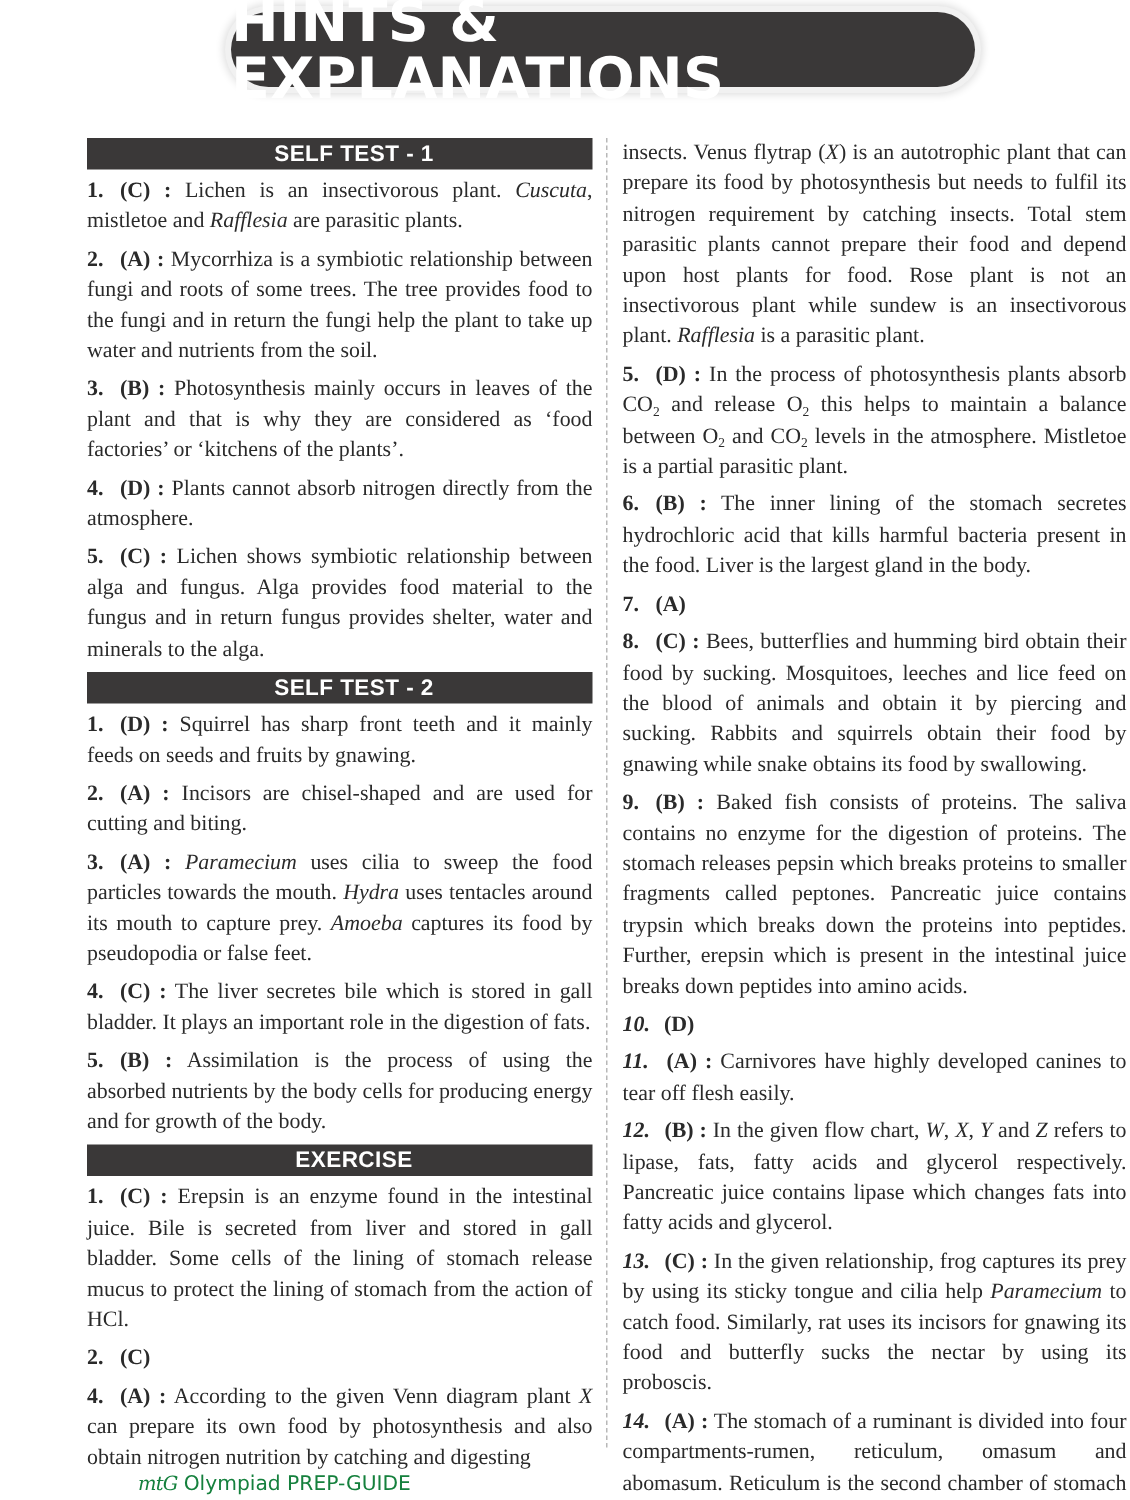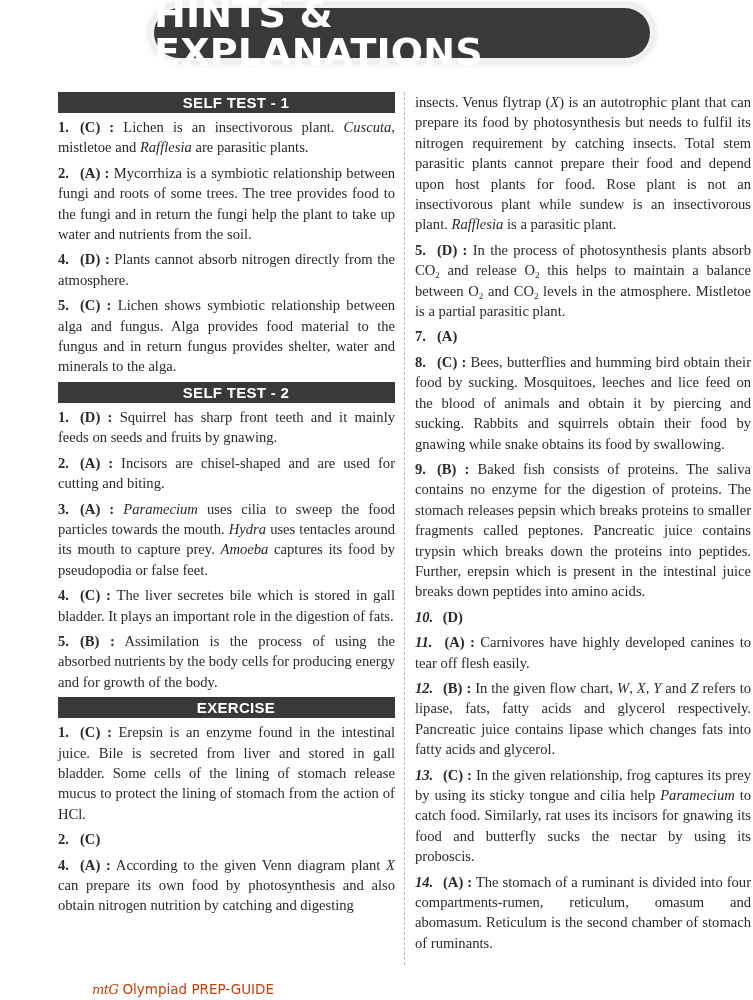--- a/index.html
+++ b/index.html
@@ -14,21 +14,21 @@
   .section-bar { background: #3a3838; color: #ffffff; font-family: "Liberation Sans", "DejaVu Sans", sans-serif; font-weight: bold; font-size: 15px; height: 21px; line-height: 21px; text-align: center; margin-bottom: 4px; letter-spacing: 0.3px; padding-left: 19px; }
   .item { text-align: justify; margin-bottom: 5px; }
   .item .num { font-weight: bold; display: inline-block; min-width: 22px; }
   .item .ans { font-weight: bold; }
   .item .num.wide { min-width: 24px; font-style: italic; }
   i { font-style: italic; }
   sub { font-size: 9px; vertical-align: -3px; line-height: 0; }
   .footer { position: absolute; left: 0; top: 978px; height: 22px; width: 400px; }
   .page-tab { position: absolute; left: 0; top: 0; width: 84px; height: 21px; background: #3a3838; border-radius: 0 4px 4px 0; margin-top: 28px; }
   .page-num { position: absolute; right: 8px; top: 0; color: #fff; font-family: "DejaVu Sans", sans-serif; font-weight: bold; font-size: 16px; line-height: 21px; }
-  .footer-brand { position: absolute; left: 92px; top: 1px; font-family: "DejaVu Sans", "Liberation Sans", sans-serif; font-size: 13.5px; line-height: 20px; color: #c2410c; white-space: nowrap; }
+  .footer-brand { position: absolute; left: 92px; top: 1px; font-family: "DejaVu Sans", "Liberation Sans", sans-serif; font-size: 13.5px; line-height: 20px; color: #15803d; white-space: nowrap; }
   .footer-brand .logo { font-family: "DejaVu Serif", serif; font-style: italic; font-size: 13px; margin-right: 4px; letter-spacing: -0.5px; }
 </style>
 </head>
 <body>
 
 <div class="title-wrap">
   <div class="title-pill">
     <span class="title-text">HINTS &amp; EXPLANATIONS</span>
   </div>
 </div>
@@ -37,20 +37,23 @@
 
 <div class="col col-left">
 
   <div class="section-bar">SELF TEST - 1</div>
 
   <div class="item">
     <span class="num">1.</span><span class="ans">(C) :</span><span> Lichen is an insectivorous plant. </span><i>Cuscuta</i><span>, mistletoe and </span><i>Rafflesia</i><span> are parasitic plants.</span>
   </div>
   <div class="item">
     <span class="num">2.</span><span class="ans">(A) :</span><span> Mycorrhiza is a symbiotic relationship between fungi and roots of some trees. The tree provides food to the fungi and in return the fungi help the plant to take up water and nutrients from the soil.</span>
+  </div>
+  <div class="item">
+    <span class="num">3.</span><span class="ans">(B) :</span><span> Photosynthesis mainly occurs in leaves of the plant and that is why they are considered as ‘food factories’ or ‘kitchens of the plants’.</span>
   </div>
   <div class="item">
     <span class="num">4.</span><span class="ans">(D) :</span><span> Plants cannot absorb nitrogen directly from the atmosphere.</span>
   </div>
   <div class="item">
     <span class="num">5.</span><span class="ans">(C) :</span><span> Lichen shows symbiotic relationship between alga and fungus. Alga provides food material to the fungus and in return fungus provides shelter, water and minerals to the alga.</span>
   </div>
 
   <div class="section-bar">SELF TEST - 2</div>
 
@@ -85,20 +88,23 @@
 
 <div class="col col-right">
 
   <div class="item">
     <span>insects. Venus flytrap (</span><i>X</i><span>) is an autotrophic plant that can prepare its food by photosynthesis but needs to fulfil its nitrogen requirement by catching insects. Total stem parasitic plants cannot prepare their food and depend upon host plants for food. Rose plant is not an insectivorous plant while sundew is an insectivorous plant. </span><i>Rafflesia</i><span> is a parasitic plant.</span>
   </div>
   <div class="item">
     <span class="num">5.</span><span class="ans">(D) :</span><span> In the process of photosynthesis plants absorb CO</span><sub>2</sub><span> and release O</span><sub>2</sub><span> this helps to maintain a balance between O</span><sub>2</sub><span> and CO</span><sub>2</sub><span> levels in the atmosphere. Mistletoe is a partial parasitic plant.</span>
   </div>
   <div class="item">
+    <span class="num">6.</span><span class="ans">(B) :</span><span> The inner lining of the stomach secretes hydrochloric acid that kills harmful bacteria present in the food. Liver is the largest gland in the body.</span>
+  </div>
+  <div class="item">
     <span class="num">7.</span><span class="ans">(A)</span>
   </div>
   <div class="item">
     <span class="num">8.</span><span class="ans">(C) :</span><span> Bees, butterflies and humming bird obtain their food by sucking. Mosquitoes, leeches and lice feed on the blood of animals and obtain it by piercing and sucking. Rabbits and squirrels obtain their food by gnawing while snake obtains its food by swallowing.</span>
   </div>
   <div class="item">
     <span class="num">9.</span><span class="ans">(B) :</span><span> Baked fish consists of proteins. The saliva contains no enzyme for the digestion of proteins. The stomach releases pepsin which breaks proteins to smaller fragments called peptones. Pancreatic juice contains trypsin which breaks down the proteins into peptides. Further, erepsin which is present in the intestinal juice breaks down peptides into amino acids.</span>
   </div>
   <div class="item">
     <span class="num wide">10.</span> <span class="ans">(D)</span>

